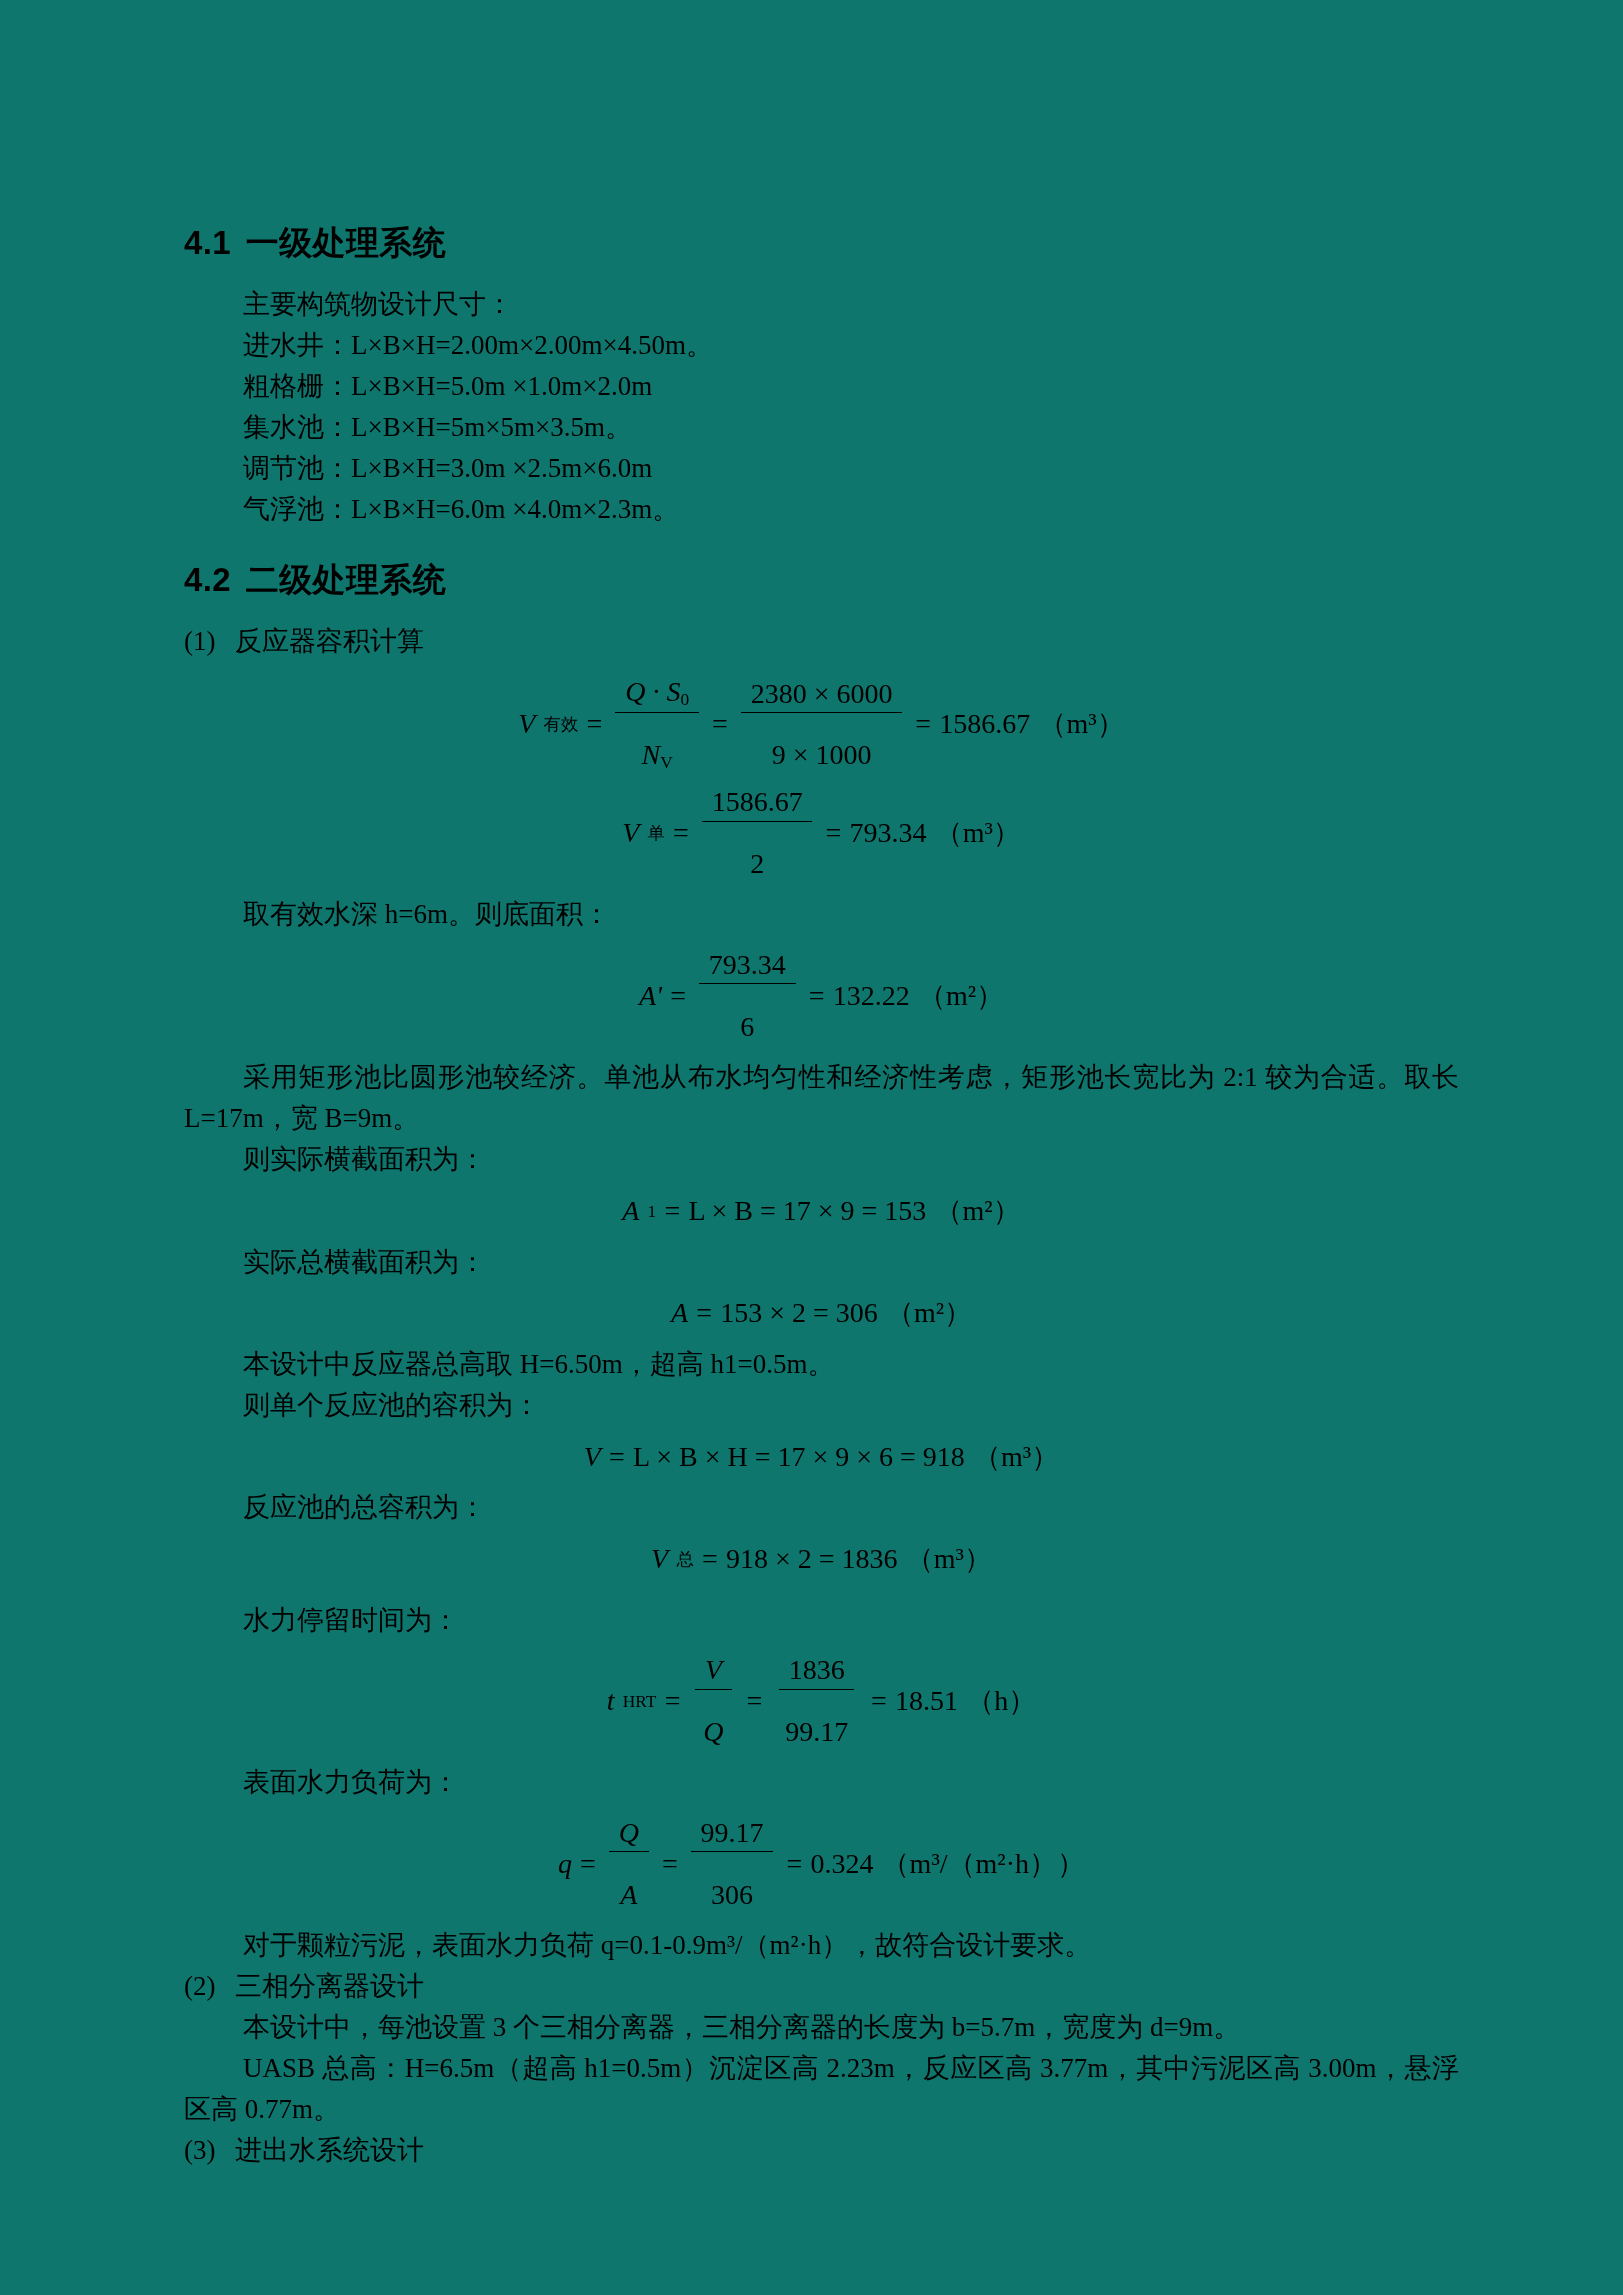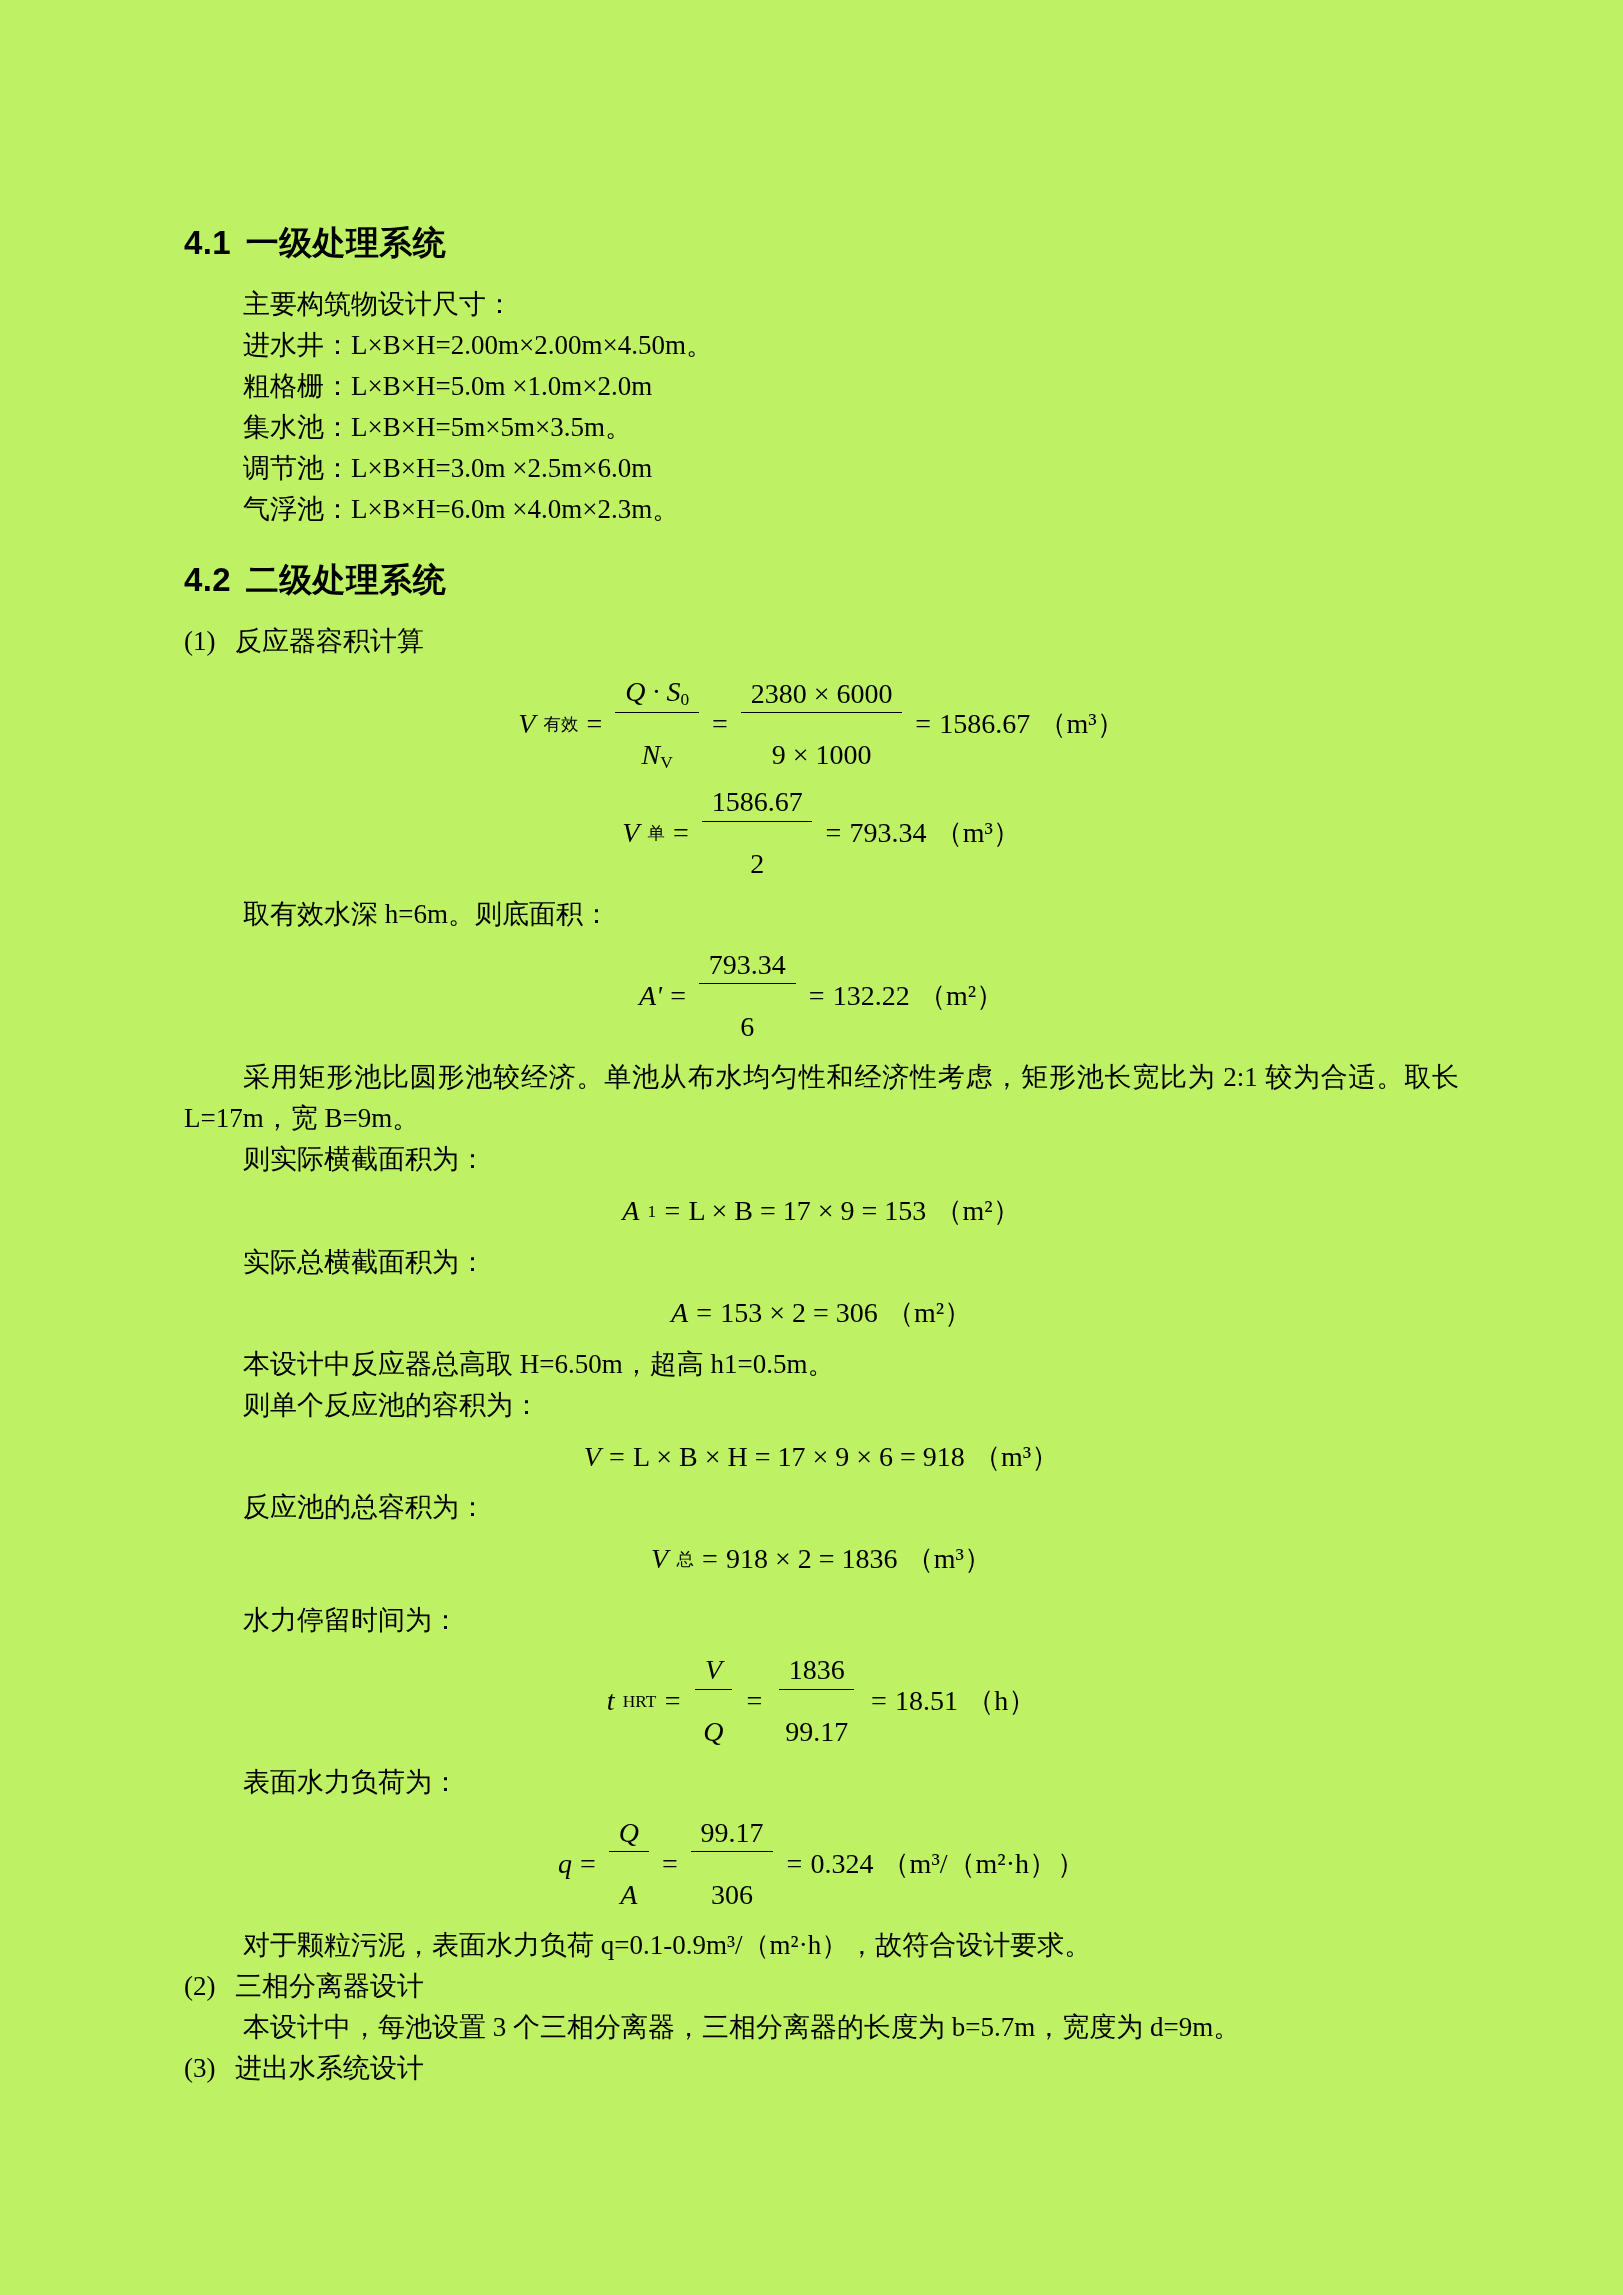--- a/index.html
+++ b/index.html
@@ -8,21 +8,21 @@
     background: #ffffff;
   }
   body {
     font-family: "Liberation Serif", "DejaVu Serif", serif;
     color: #000000;
   }
   .page {
     width: 1623px;
     height: 2295px;
     position: relative;
-    background: #bef264;
+    background: #0f766e;
     box-sizing: border-box;
     padding: 221px 164px 0 184px;
   }
   .h1 {
     font-family: "Liberation Sans", sans-serif;
     font-size: 33px;
     font-weight: bold;
     letter-spacing: 0.4px;
     margin: 0 0 18px 0;
   }
@@ -247,19 +247,20 @@
     </span>
   </div>
 
   <p class="listline">对于颗粒污泥，表面水力负荷 q=0.1-0.9m³/（m²·h），故符合设计要求。</p>
 
   <p class="para">
     <span class="sec-label">(2)</span><span>三相分离器设计</span>
   </p>
 
   <p class="listline">本设计中，每池设置 3 个三相分离器，三相分离器的长度为 b=5.7m，宽度为 d=9m。</p>
+  <p class="para" style="text-indent:59px;">UASB 总高：H=6.5m（超高 h1=0.5m）沉淀区高 2.23m，反应区高 3.77m，其中污泥区高 3.00m，悬浮区高 0.77m。</p>
 
   <p class="para">
     <span class="sec-label">(3)</span><span>进出水系统设计</span>
   </p>
 
 </div>
 
 
 </body></html>

